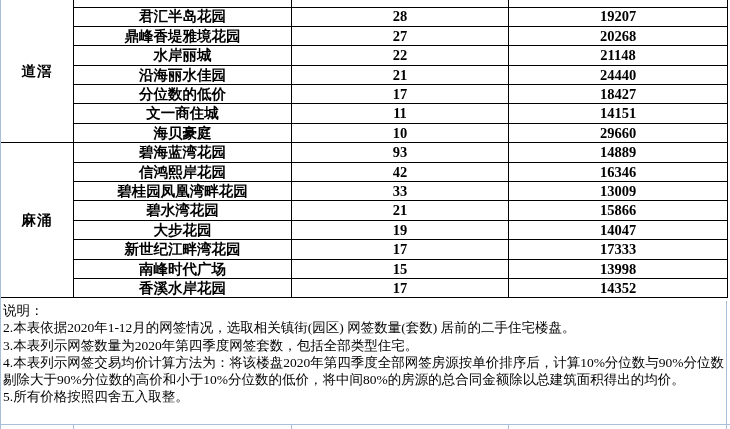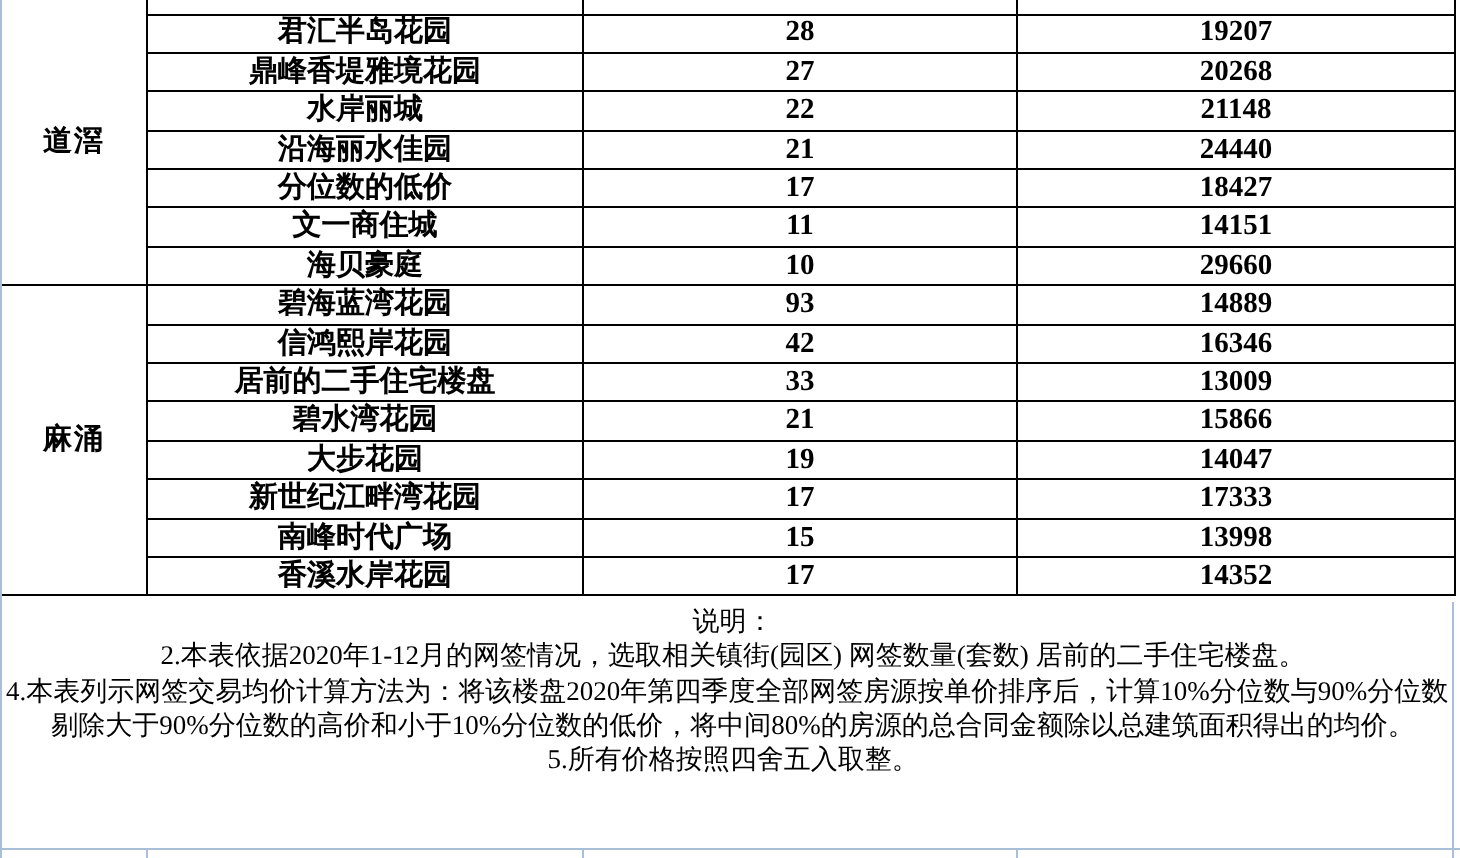--- a/index.html
+++ b/index.html
@@ -21,21 +21,21 @@
     overflow:hidden;white-space:nowrap;font-weight:bold;
   }
   tr.data-row{height:19.4px;}
   tr.partial-row{height:7px;}
   tr.partial-row td{border-top:none;margin-left:28px;}
   td.region{border-left:none;letter-spacing:1px;}
   
   .notes{
     position:absolute;left:3px;top:302px;width:727px;
     font-size:13.5px;line-height:17.3px;
-    white-space:nowrap;overflow:hidden;text-align:center;
+    white-space:nowrap;overflow:hidden;
   }
   
   .gl{position:absolute;}
 </style>
 </head>
 <body>
 
 <table class="housing">
   <colgroup>
     <col style="width:73px">
@@ -93,21 +93,21 @@
       <td class="name">碧海蓝湾花园</td>
       <td class="count">93</td>
       <td class="price">14889</td>
     </tr>
     <tr class="data-row">
       <td class="name">信鸿熙岸花园</td>
       <td class="count">42</td>
       <td class="price">16346</td>
     </tr>
     <tr class="data-row">
-      <td class="name">居前的二手住宅楼盘</td>
+      <td class="name">碧桂园凤凰湾畔花园</td>
       <td class="count">33</td>
       <td class="price">13009</td>
     </tr>
     <tr class="data-row">
       <td class="name">碧水湾花园</td>
       <td class="count">21</td>
       <td class="price">15866</td>
     </tr>
     <tr class="data-row">
       <td class="name">大步花园</td>
@@ -128,20 +128,21 @@
       <td class="name">香溪水岸花园</td>
       <td class="count">17</td>
       <td class="price">14352</td>
     </tr>
   </tbody>
 </table>
 
 <div class="notes">
   <div>说明：</div>
   <div>2.本表依据2020年1-12月的网签情况，选取相关镇街(园区) 网签数量(套数) 居前的二手住宅楼盘。</div>
+  <div>3.本表列示网签数量为2020年第四季度网签套数，包括全部类型住宅。</div>
   <div>4.本表列示网签交易均价计算方法为：将该楼盘2020年第四季度全部网签房源按单价排序后，计算10%分位数与90%分位数，再</div>
   <div>剔除大于90%分位数的高价和小于10%分位数的低价，将中间80%的房源的总合同金额除以总建筑面积得出的均价。</div>
   <div>5.所有价格按照四舍五入取整。</div>
 </div>
 
 <div class="gl" style="left:0;top:0;width:1px;height:429px;background:#a9bfd8;"></div>
 <div class="gl" style="left:726px;top:301px;width:1px;height:128px;background:#a9bfd8;"></div>
 <div class="gl" style="left:0;top:424px;width:730px;height:1px;background:#a9bfd8;"></div>
 <div class="gl" style="left:73px;top:424px;width:1px;height:5px;background:#a9bfd8;"></div>
 <div class="gl" style="left:291px;top:424px;width:1px;height:5px;background:#a9bfd8;"></div>

